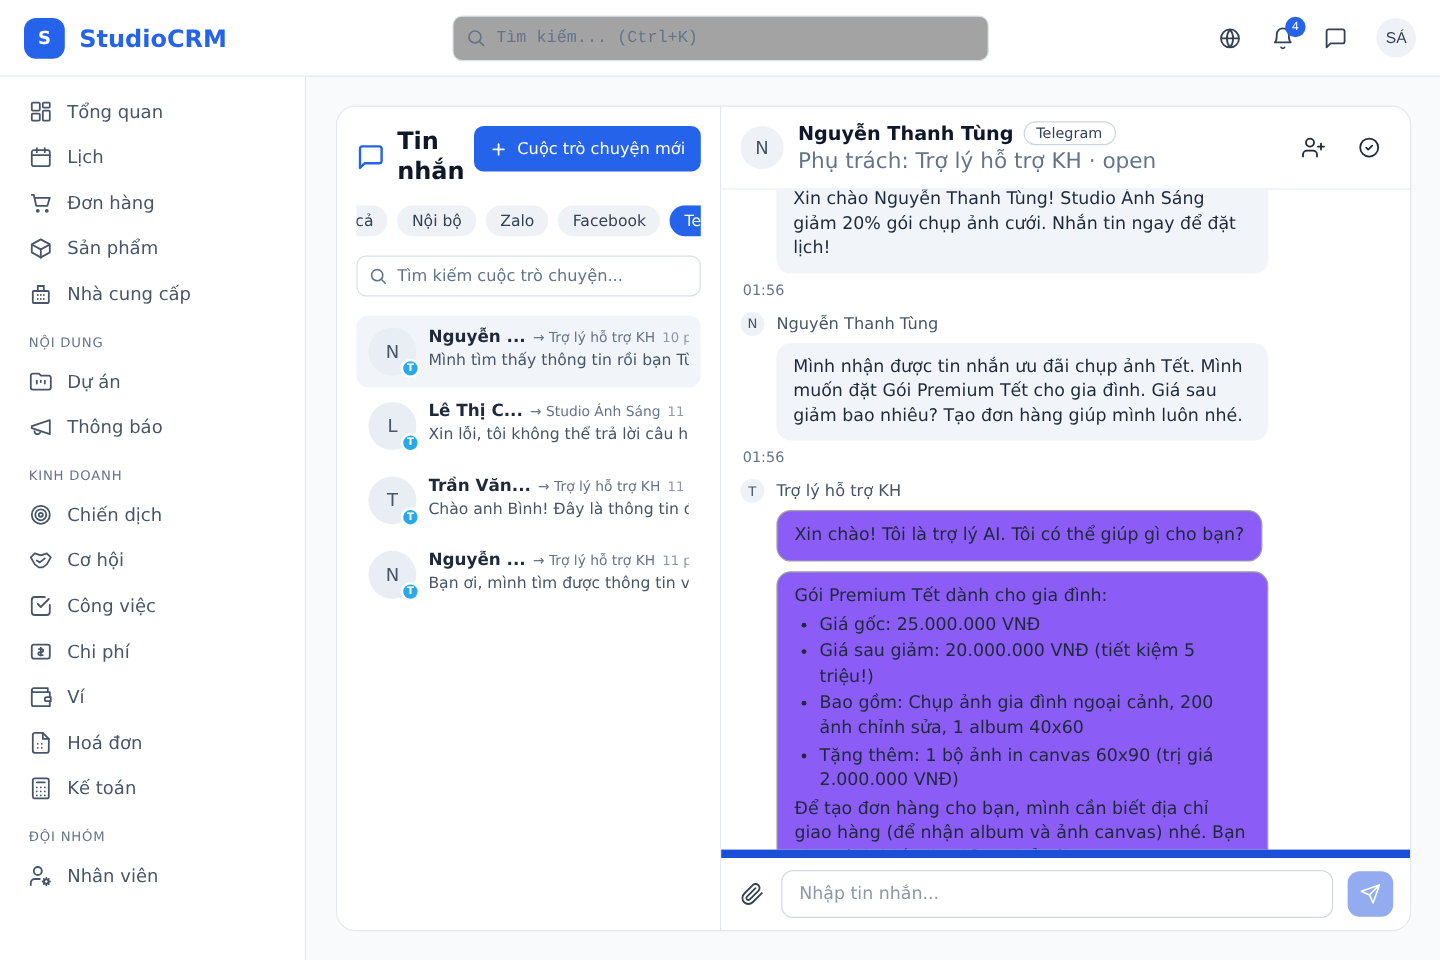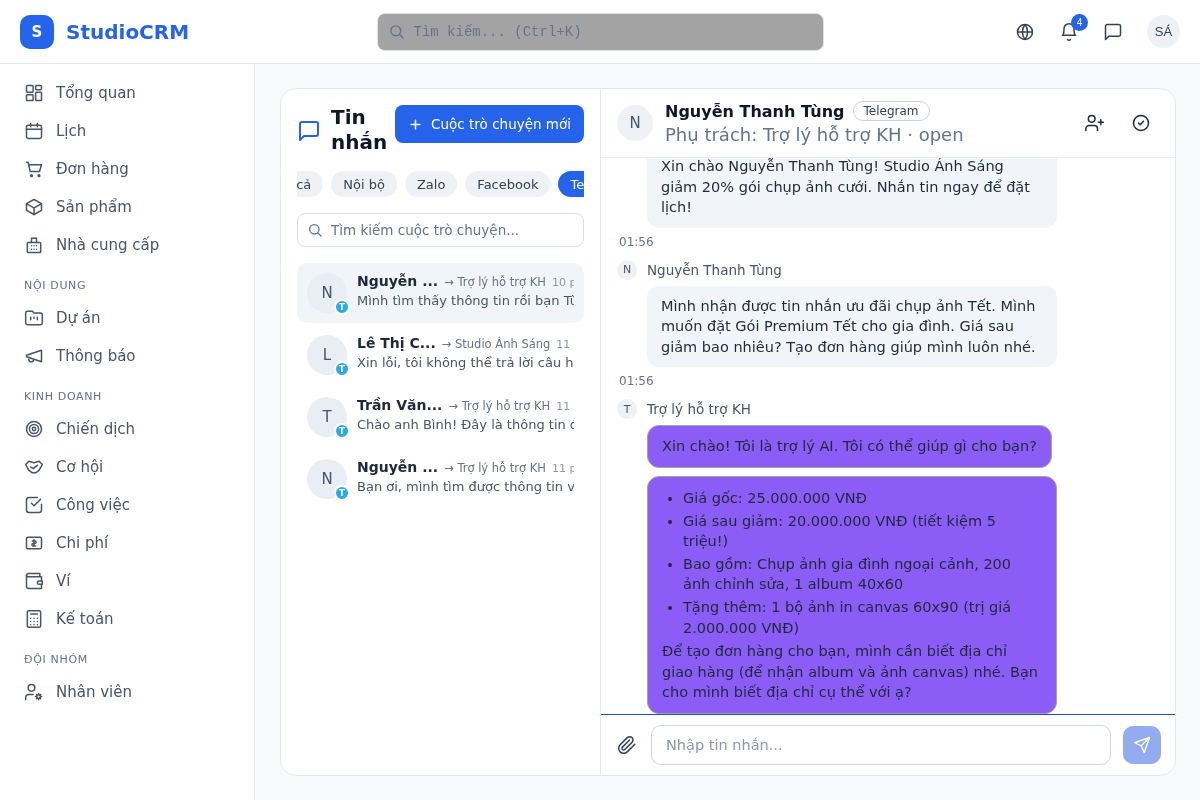--- a/index.html
+++ b/index.html
@@ -82,21 +82,21 @@
   .msg-meta { display:flex; align-items:center; gap:10px; margin:2px 0 6px; }
   .mav { width:20px; height:20px; border-radius:50%; background:#eef2f6; color:#475569; font-size:11px; display:flex; align-items:center; justify-content:center; flex:none; }
   .msg-sender { font-size:13.5px; color:#475569; }
   .clip-first { margin-top:-12px; }
   .bubble p { margin:0 0 3px; }
   .bubble p:last-child { margin-bottom:0; }
   .bubble ul { margin:1px 0 3px; padding-left:21px; }
   .bubble li { margin-bottom:2px; }
   .stack8 { margin-top:8px; }
 
-  .composer { border-top:1px solid #1d4ed8; padding:10px 14px; display:flex; align-items:center; gap:12px; flex:none; }
+  .composer { border-top:7px solid #1d4ed8; padding:10px 14px; display:flex; align-items:center; gap:12px; flex:none; }
   .clip-btn { background:none; border:none; color:#334155; cursor:pointer; padding:0 2px; }
   .composer input { flex:1; height:40px; border:1px solid #cfd8e3; border-radius:10px; padding:0 14px; font-size:14.5px; color:#334155; outline:none; font-family:inherit; }
   .composer input::placeholder { color:#8b98ab; }
   .send-btn { width:38px; height:38px; border:none; border-radius:10px; background:#93acf0; color:#fff; display:flex; align-items:center; justify-content:center; cursor:pointer; flex:none; }
 </style>
 </head>
 <body>
 
 <header class="topbar">
   <div class="brand">
@@ -260,20 +260,29 @@
           <svg width="20" height="20" viewBox="0 0 24 24" fill="none" stroke="currentColor" stroke-width="1.8" stroke-linecap="round" stroke-linejoin="round">
             <path d="M21 12V7H5a2 2 0 0 1 0-4h14v4"></path>
             <path d="M3 5v14a2 2 0 0 0 2 2h16v-5"></path>
             <path d="M18 12a2 2 0 0 0 0 4h4v-4Z"></path>
           </svg>
         </span>
       <span>Ví</span>
     </div>
     <div class="side-item">
       <span>
+          <svg width="20" height="20" viewBox="0 0 24 24" fill="none" stroke="currentColor" stroke-width="1.8" stroke-linecap="round" stroke-linejoin="round">
+            <path d="M14 2H6a2 2 0 0 0-2 2v16a2 2 0 0 0 2 2h12a2 2 0 0 0 2-2V8z"></path>
+            <path d="M14 2v6h6M9 13h.01M13 13h.01M9 17h.01M13 17h.01"></path>
+          </svg>
+        </span>
+      <span>Hoá đơn</span>
+    </div>
+    <div class="side-item">
+      <span>
           <svg width="20" height="20" viewBox="0 0 24 24" fill="none" stroke="currentColor" stroke-width="1.8" stroke-linecap="round">
             <rect x="4" y="2" width="16" height="20" rx="2"></rect>
             <path d="M8 6h8M8 11h.01M12 11h.01M16 11h.01M8 15h.01M12 15h.01M16 15h.01M8 19h.01M12 19h.01M16 19h.01"></path>
           </svg>
         </span>
       <span>Kế toán</span>
     </div>
 
     <div class="side-head">ĐỘI NHÓM</div>
     <div class="side-item">
@@ -430,20 +439,21 @@
           </div>
           <div class="bubble gray indent">Mình nhận được tin nhắn ưu đãi chụp ảnh Tết. Mình muốn đặt Gói Premium Tết cho gia đình. Giá sau giảm bao nhiêu? Tạo đơn hàng giúp mình luôn nhé.</div>
           <div class="msg-time indent">01:56</div>
 
           <div class="msg-meta">
             <div class="mav">T</div>
             <div class="msg-sender">Trợ lý hỗ trợ KH</div>
           </div>
           <div class="bubble ai indent">Xin chào! Tôi là trợ lý AI. Tôi có thể giúp gì cho bạn?</div>
           <div class="bubble ai wide indent stack8">
+            <p>Gói Premium Tết dành cho gia đình:</p>
             <ul>
               <li>Giá gốc: 25.000.000 VNĐ</li>
               <li>Giá sau giảm: 20.000.000 VNĐ (tiết kiệm 5 triệu!)</li>
               <li>Bao gồm: Chụp ảnh gia đình ngoại cảnh, 200 ảnh chỉnh sửa, 1 album 40x60</li>
               <li>Tặng thêm: 1 bộ ảnh in canvas 60x90 (trị giá 2.000.000 VNĐ)</li>
             </ul>
             <p>Để tạo đơn hàng cho bạn, mình cần biết địa chỉ giao hàng (để nhận album và ảnh canvas) nhé. Bạn cho mình biết địa chỉ cụ thể với ạ?</p>
           </div>
 
         </div>

